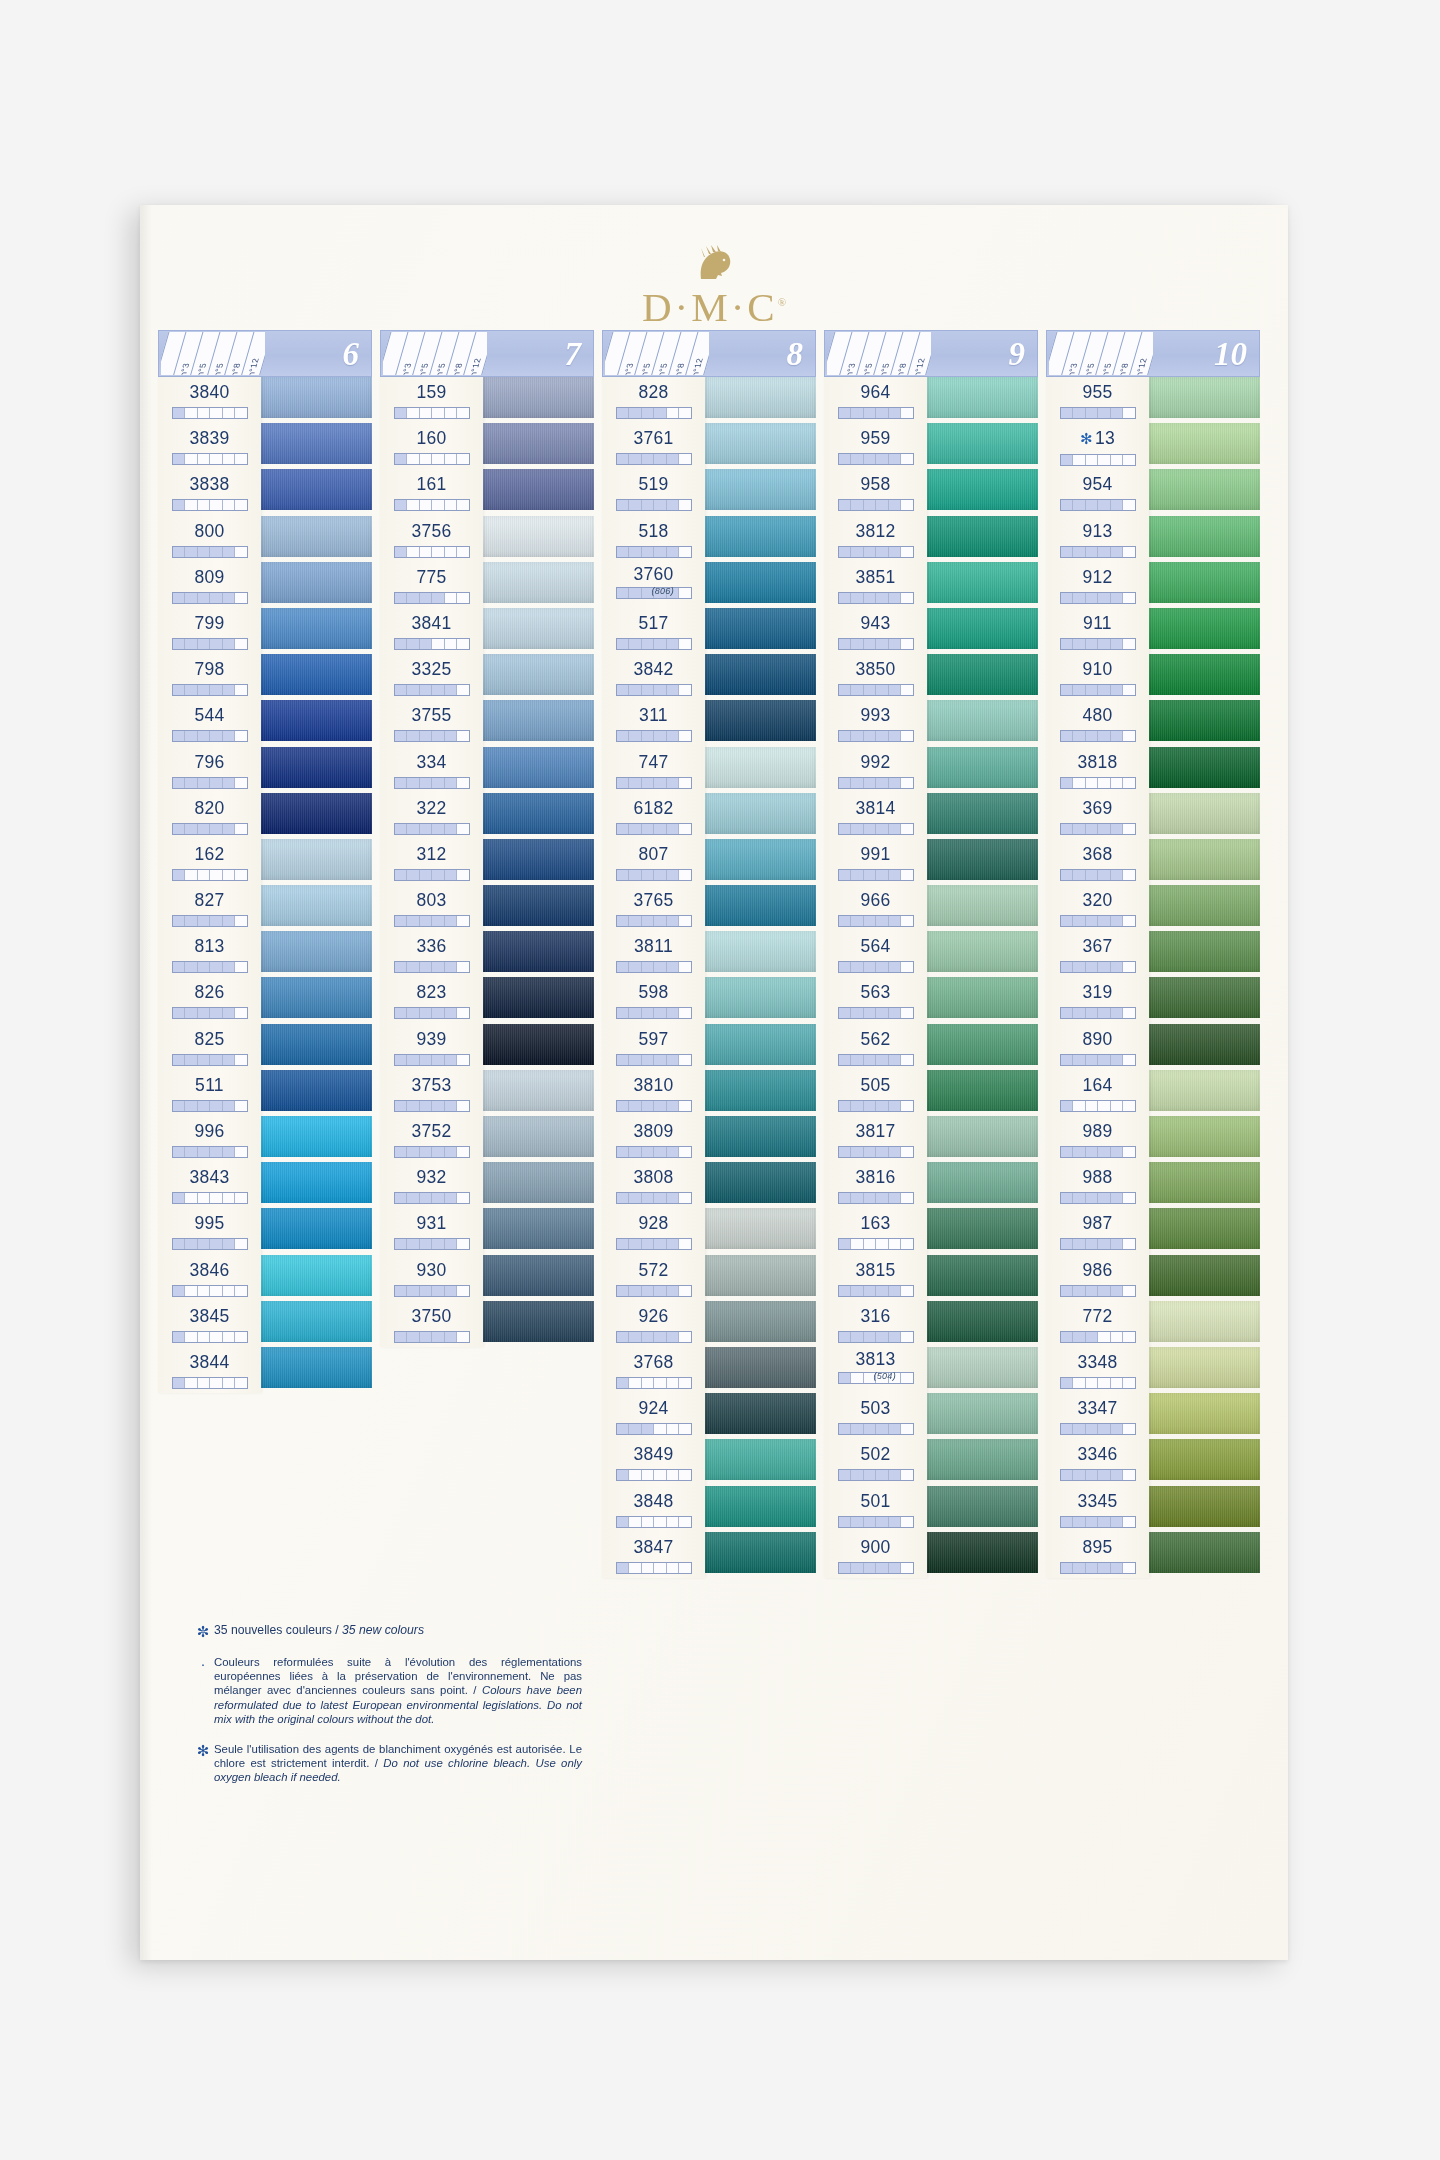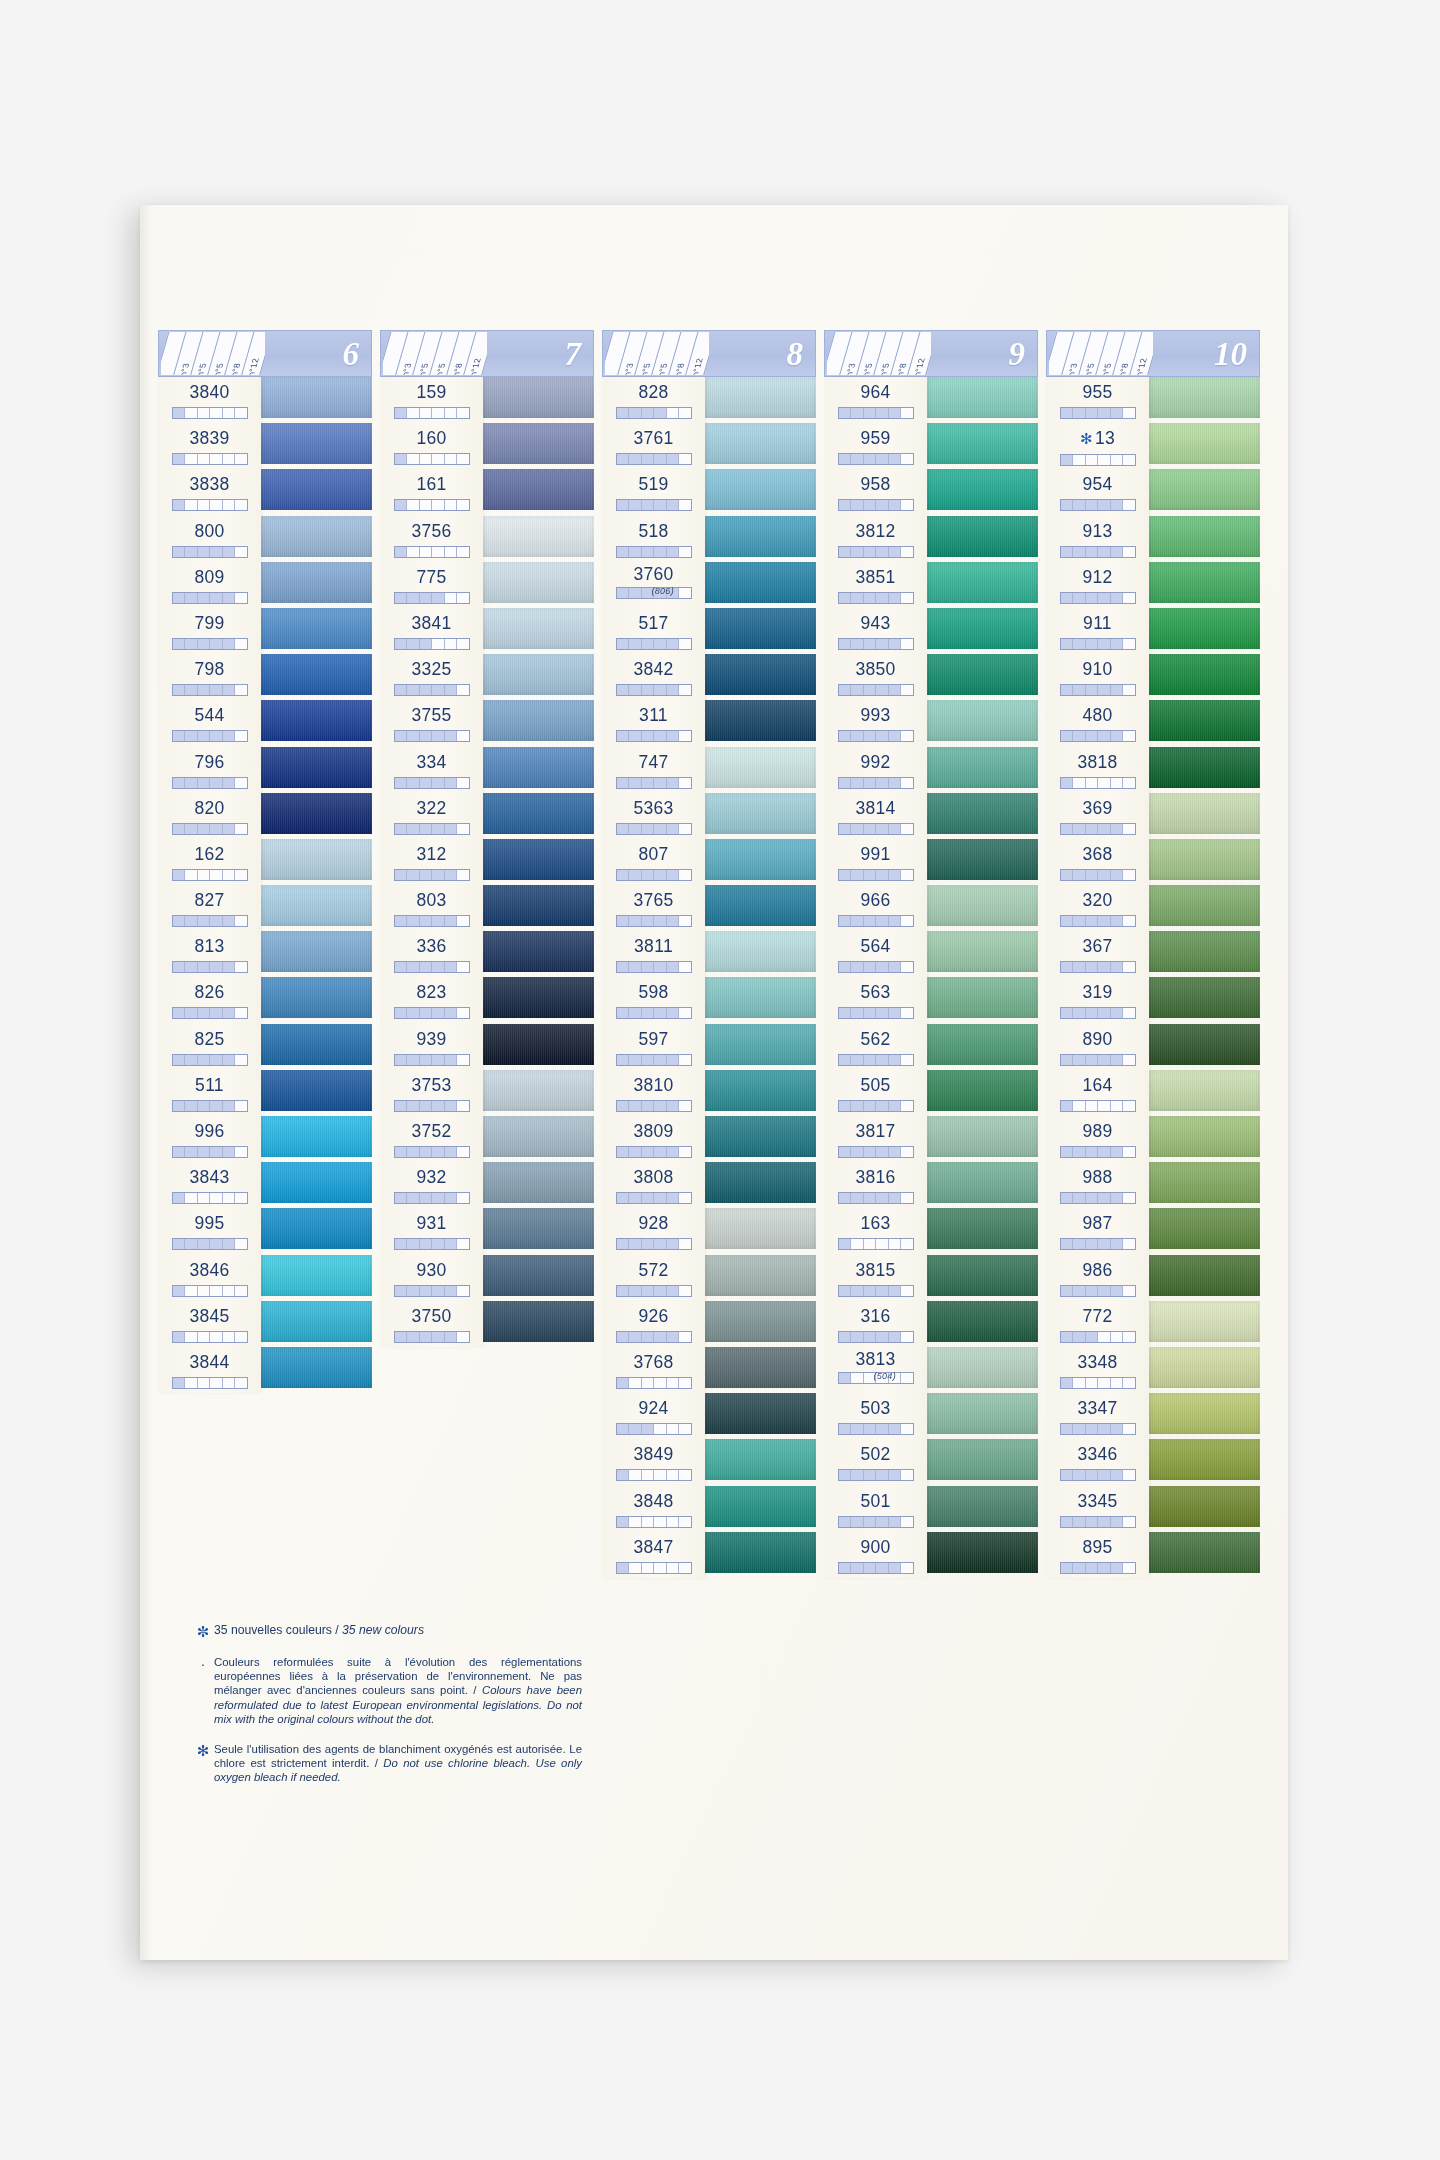--- a/index.html
+++ b/index.html
@@ -150,20 +150,30 @@
   }
   .note .txt{ font-size:11.4px; line-height:14.2px; text-align:justify; }
   .note .txt i{ font-style:italic; }
   .n1 .txt{ font-size:12.2px; text-align:left; }
 </style>
 </head>
 <body>
 
 <div id="card">
 
+  <div id="logo">
+    <svg class="horse" viewBox="0 0 46 36">
+      <g fill="#c3ab70">
+        <path d="M10 34 C9 26 10 18 16 12 C21 7 28 5 33 7 C38 9 40 14 39 19 C38 24 34 27 30 28 L31 31 L27 30 L25 34 Z"></path>
+        <path d="M14 12 L10 3 L13 12 Z M18 9 L15 1 L20 9 Z M22 7 L20 0 L25 7 Z M27 6 L26 0 L30 7 Z"></path>
+      </g>
+      <circle cx="33" cy="15" r="1.3" fill="#f7f4ec"></circle>
+    </svg>
+    <div class="word"><span>D·M·C</span><span class="reg">®</span></div>
+  </div>
 
   <div id="columns">
       <div class="col">
         <div class="colhead">
           <div class="slants">
             <div class="slant" style="left:0px"></div>
             <div class="slant" style="left:17px">
               <span>115 n°3</span>
             </div>
             <div class="slant" style="left:34px">
@@ -956,21 +966,21 @@
                 <i class="on"></i>
                 <i class="on"></i>
                 <i class="on"></i>
                 <i class="on"></i>
                 <i class="on"></i>
                 <i class="off"></i>
               </div>
             </div>
             <div class="lab">
               <div class="code">
-                <span>5363</span>
+                <span>6182</span>
               </div>
               <div class="avail">
                 <i class="on"></i>
                 <i class="on"></i>
                 <i class="on"></i>
                 <i class="on"></i>
                 <i class="on"></i>
                 <i class="off"></i>
               </div>
             </div>

